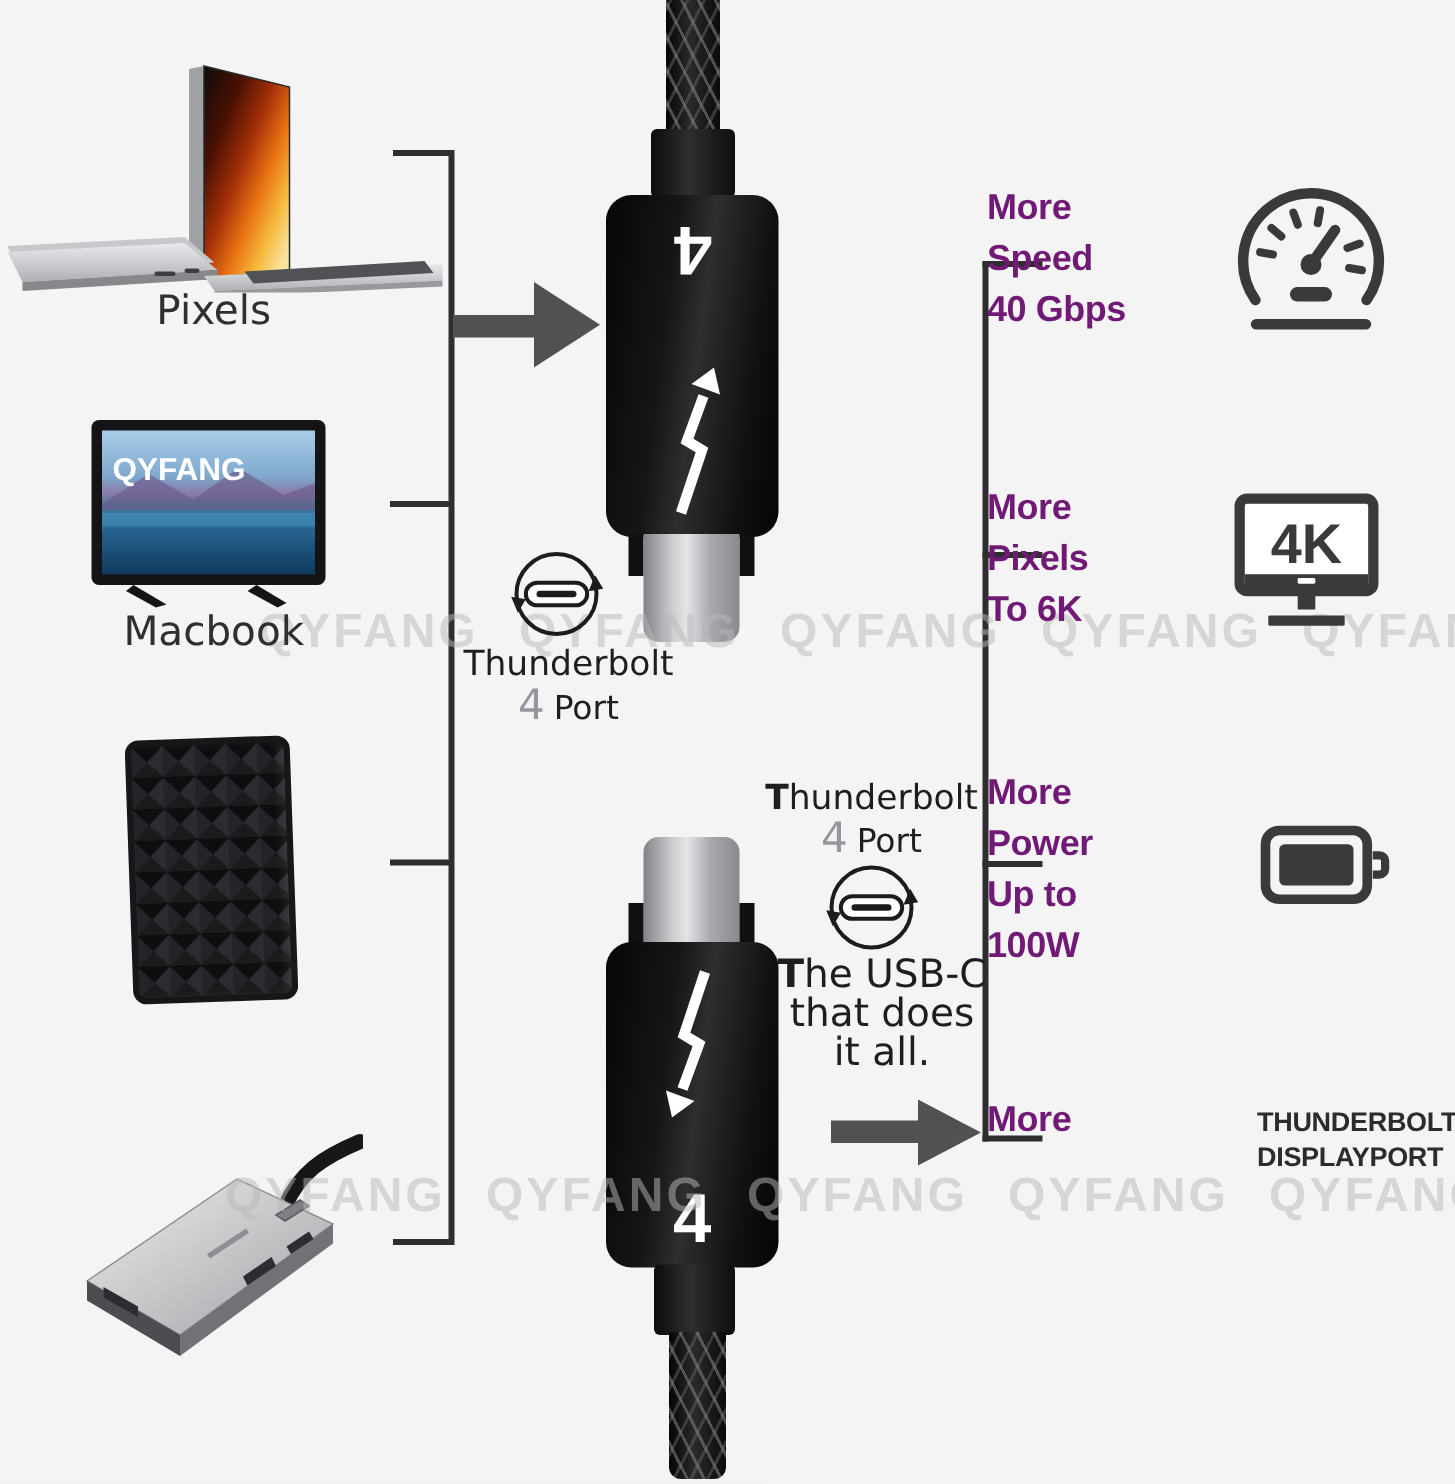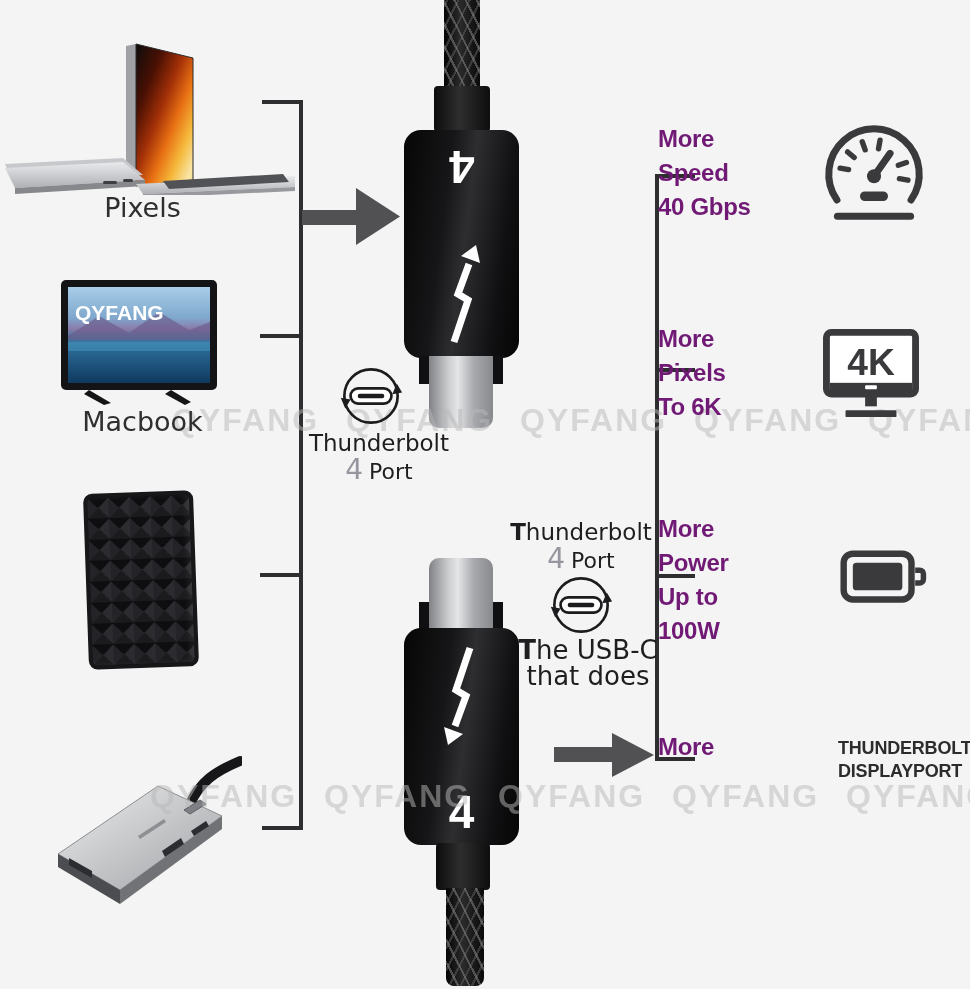--- a/index.html
+++ b/index.html
@@ -211,20 +211,21 @@
   <svg class="porticon" style="left:549px;top:573px" width="64" height="64" viewBox="0 0 72 72">
     <circle cx="36" cy="36" r="30" fill="none" stroke="#1c1c1e" stroke-width="3"></circle>
     <polygon points="7,50 2,38 13,40" fill="#1c1c1e"></polygon>
     <polygon points="65,22 60,34 71,32" fill="#1c1c1e"></polygon>
     <rect x="13" y="27.5" width="46" height="17" rx="8.5" fill="#ffffff" stroke="#1c1c1e" stroke-width="3"></rect>
     <rect x="21" y="33.5" width="30" height="5" rx="2.5" fill="#1c1c1e"></rect>
   </svg>
   <div class="co" style="left:508px;top:637px;width:160px">
     <div class="tagline"><b>T</b><span>he USB-C</span></div>
     <div class="tagline">that does</div>
+    <div class="tagline">it all.</div>
   </div>
 
   <div class="feature" style="top:122px">
     <div>More</div>
     <div>Speed</div>
     <div>40 Gbps</div>
   </div>
   <svg class="ficon" style="left:818px;top:116px" width="112" height="112" viewBox="0 0 104 104">
     <path d="M17.6 78 A42 42 0 1 1 86.4 78" fill="none" stroke="#3a3a3c" stroke-width="6.5" stroke-linecap="round"></path>
     <g stroke="#3a3a3c" stroke-width="5" stroke-linecap="round">

